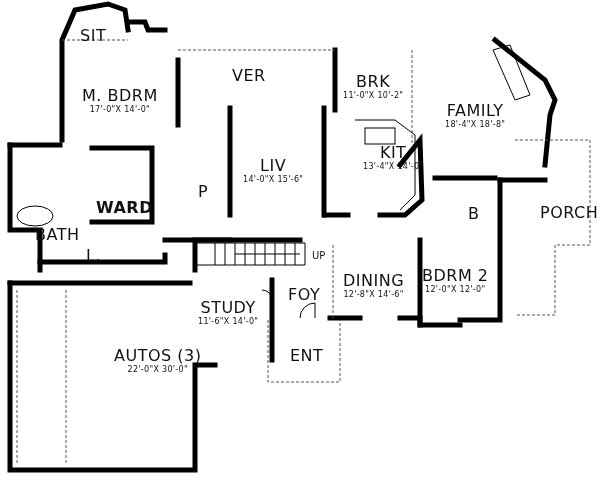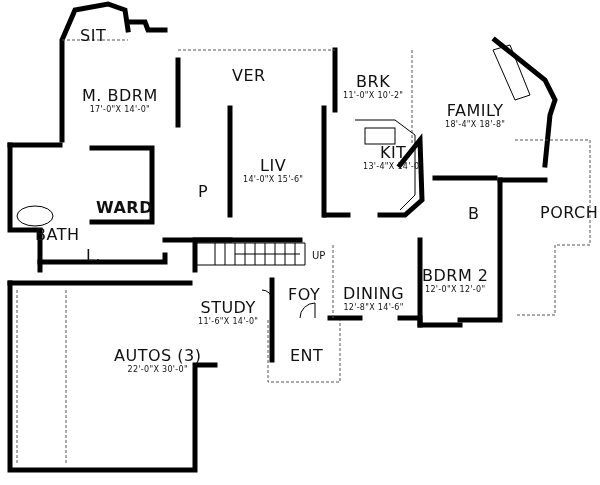--- a/index.html
+++ b/index.html
@@ -113,21 +113,21 @@
 <div class="room-label" style="left:468px;top:206px;">
   <span class="room-name">B</span>
 </div>
 <div class="room-label" style="left:540px;top:205px;text-align:right;">
   <span class="room-name">PORCH</span>
 </div>
 <div class="room-label" style="left:422px;top:268px;">
   <span class="room-name">BDRM 2</span>
   <span class="room-dim">12'-0"X 12'-0"</span>
 </div>
-<div class="room-label" style="left:343px;top:286px;">
+<div class="room-label" style="left:343px;top:273px;">
   <span class="room-name">DINING</span>
   <span class="room-dim">12'-8"X 14'-6"</span>
 </div>
 <div class="room-label" style="left:288px;top:287px;">
   <span class="room-name">FOY</span>
 </div>
 <div class="room-label" style="left:198px;top:300px;">
   <span class="room-name">STUDY</span>
   <span class="room-dim">11'-6"X 14'-0"</span>
 </div>

